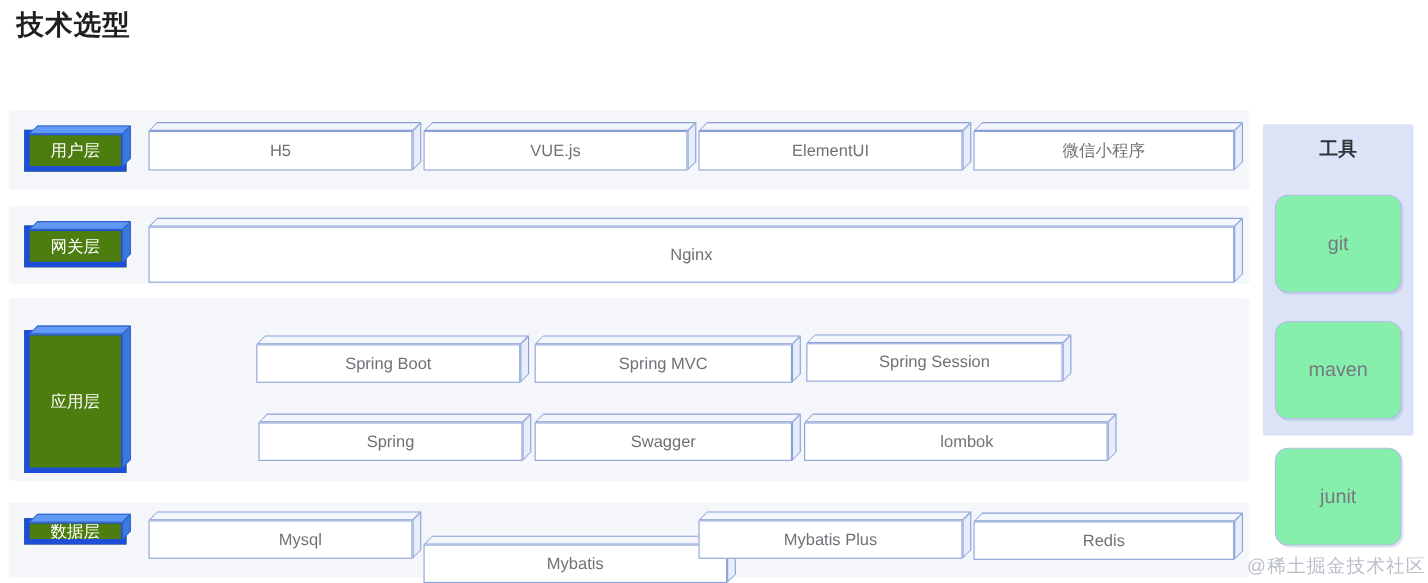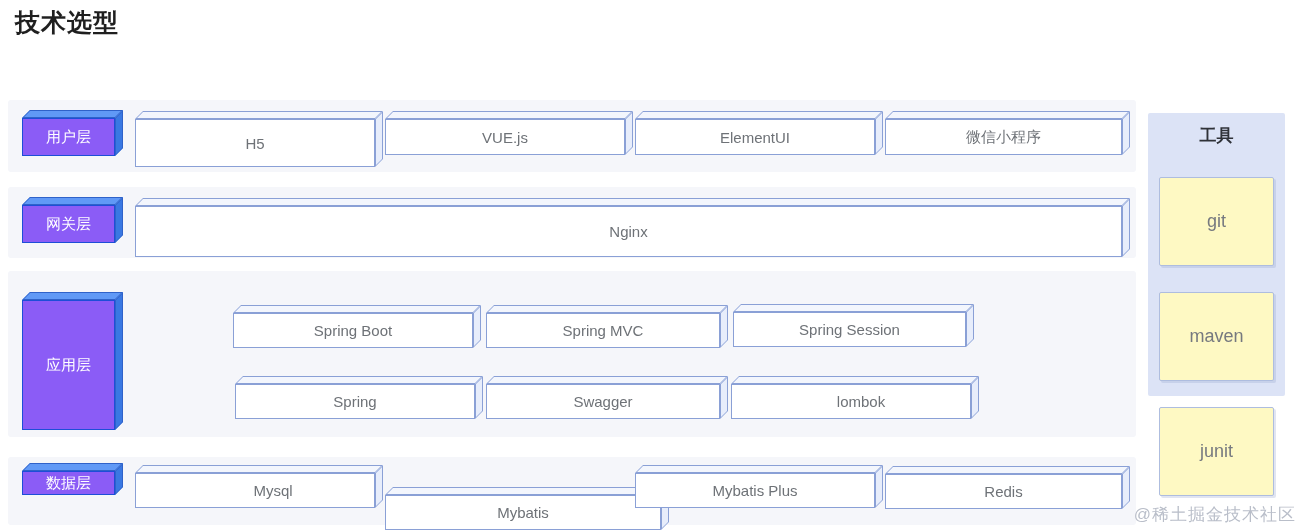--- a/index.html
+++ b/index.html
@@ -32,35 +32,35 @@
     left:-1px; top:-9px; width:calc(100% + 2px); height:8px;
     transform:skewX(-45deg); transform-origin:0 100%;
   }
   .b3::after {             
     right:-9px; top:-1px; width:8px; height:calc(100% + 2px);
     transform:skewY(-45deg); transform-origin:0 0;
   }
   .white3d { background:#ffffff; border:1px solid #8aa0d6; color:#6e7277; font-size:15px; }
   .white3d::before { background:#f3f6fd; border:1px solid #8aa0d6; }
   .white3d::after  { background:#e7edfb; border:1px solid #8aa0d6; }
-  .blue3d { background:#8b5cf6; border:1px solid #1d4ed8; color:#ffffff; font-size:15px; }
+  .blue3d { background:#4d7c0f; border:5px solid #1d4ed8; color:#ffffff; font-size:15px; }
   .blue3d::before { background:#6099f6; border:1px solid #2f62c9; }
   .blue3d::after  { background:#3a78e2; border:1px solid #2f62c9; }
 
   .tools-panel {
     position:absolute; left:1148px; top:113px; width:137px; height:283px;
     background:#dce3f6; border-radius:2px;
   }
   .tools-header {
     position:absolute; left:0; top:11px; width:100%;
     text-align:center; font-size:17px; font-weight:600; color:#2f3238;
   }
   .tool-box {
     position:absolute; left:11px; width:115px; height:89px;
-    background:#fef9c3; border:1px solid #aebddf; border-radius:2px;
+    background:#86efac; border:1px solid #aebddf; border-radius:12px;
     box-sizing:border-box;
     display:flex; align-items:center; justify-content:center;
     color:#76797f; font-size:18px;
     box-shadow:2px 2px 0 rgba(148,163,205,0.28);
   }
   .watermark {
     position:absolute; right:2px; top:503px;
     font-size:17px; color:#b9bec9; letter-spacing:1px;
   }
 </style>
@@ -70,35 +70,35 @@
 <div id="stage">
 
   <div class="page-title">技术选型</div>
 
   <div class="band" style="top:100px;height:72px;"></div>
   <div class="band" style="top:187px;height:71px;"></div>
   <div class="band" style="top:271px;height:166px;"></div>
   <div class="band" style="top:457px;height:68px;"></div>
 
   <div class="b3 blue3d" style="left:22px;top:118px;width:93px;height:38px;">用户层</div>
-  <div class="b3 white3d" style="left:135px;top:119px;width:240px;height:48px;">H5</div>
+  <div class="b3 white3d" style="left:135px;top:119px;width:240px;height:36px;">H5</div>
   <div class="b3 white3d" style="left:385px;top:119px;width:240px;height:36px;">VUE.js</div>
   <div class="b3 white3d" style="left:635px;top:119px;width:240px;height:36px;">ElementUI</div>
   <div class="b3 white3d" style="left:885px;top:119px;width:237px;height:36px;">微信小程序</div>
 
   <div class="b3 blue3d" style="left:22px;top:205px;width:93px;height:38px;">网关层</div>
   <div class="b3 white3d" style="left:135px;top:206px;width:987px;height:51px;">Nginx</div>
 
   <div class="b3 blue3d" style="left:22px;top:300px;width:93px;height:130px;">应用层</div>
   <div class="b3 white3d" style="left:233px;top:313px;width:240px;height:35px;">Spring Boot</div>
   <div class="b3 white3d" style="left:486px;top:313px;width:234px;height:35px;">Spring MVC</div>
   <div class="b3 white3d" style="left:733px;top:312px;width:233px;height:35px;">Spring Session</div>
   <div class="b3 white3d" style="left:235px;top:384px;width:240px;height:35px;">Spring</div>
   <div class="b3 white3d" style="left:486px;top:384px;width:234px;height:35px;">Swagger</div>
-  <div class="b3 white3d" style="left:731px;top:384px;width:240px;height:35px;padding-left:20px;">lombok</div>
+  <div class="b3 white3d" style="left:731px;top:384px;width:276px;height:35px;padding-left:20px;">lombok</div>
 
   <div class="b3 blue3d" style="left:22px;top:471px;width:93px;height:24px;">数据层</div>
   <div class="b3 white3d" style="left:135px;top:473px;width:240px;height:35px;padding-left:36px;">Mysql</div>
   <div class="b3 white3d" style="left:385px;top:495px;width:276px;height:35px;">Mybatis</div>
   <div class="b3 white3d" style="left:635px;top:473px;width:240px;height:35px;">Mybatis Plus</div>
   <div class="b3 white3d" style="left:885px;top:474px;width:237px;height:35px;">Redis</div>
 
   <div class="tools-panel">
     <div class="tools-header">工具</div>
     <div class="tool-box" style="top:64px;">git</div>

